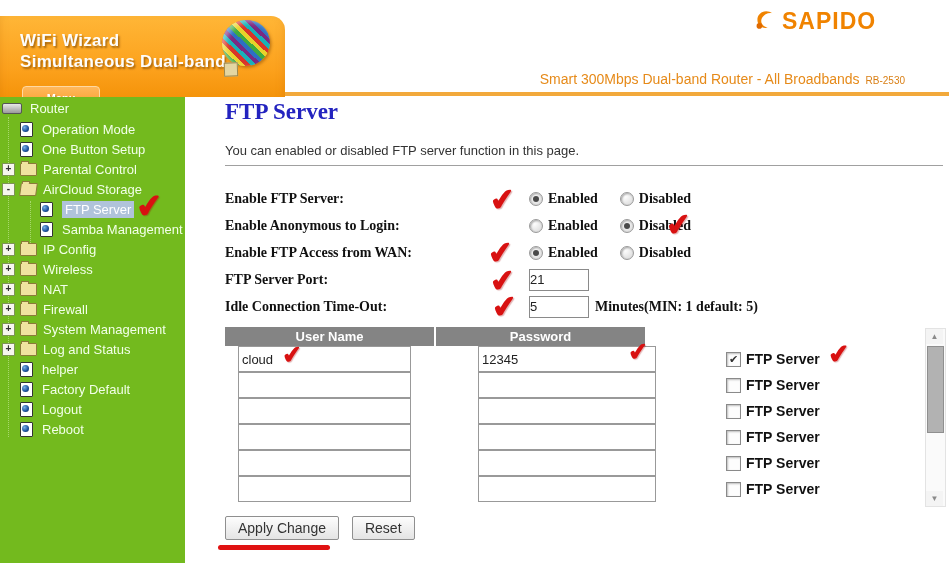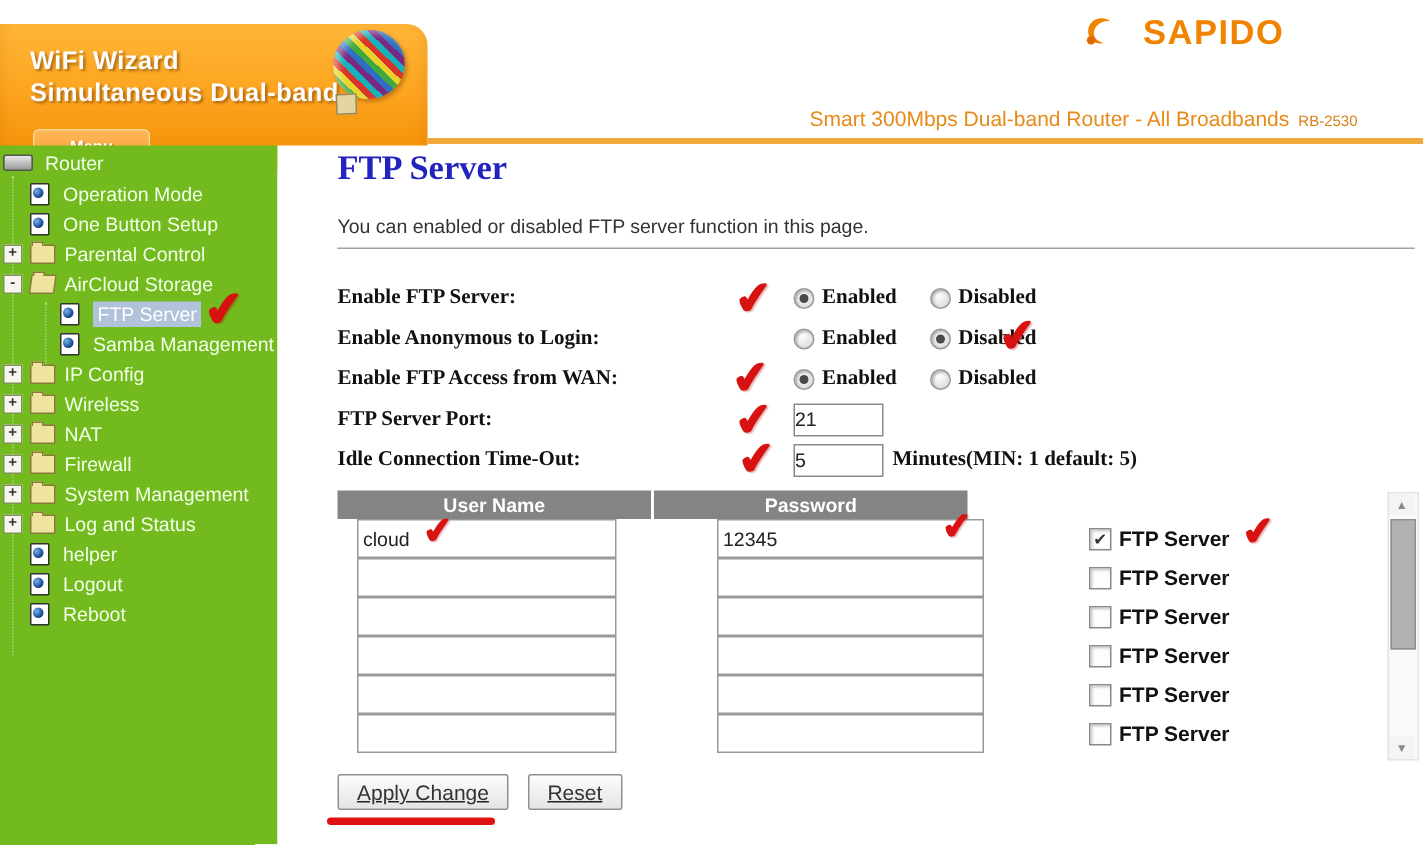--- a/index.html
+++ b/index.html
@@ -15,21 +15,21 @@
   .menu-btn{position:absolute;left:22px;top:70px;width:76px;height:23px;
     background:linear-gradient(180deg,#ffb85c,#f69a23);border:1px solid #ffd9a2;border-radius:4px;
     color:#fff;font-size:11px;font-weight:bold;text-align:center;line-height:22px;
     text-shadow:1px 1px 1px rgba(130,70,0,.6);cursor:pointer;}
   .balloon{position:absolute;left:222px;top:4px;width:48px;height:46px;border-radius:50%;
     background:repeating-linear-gradient(58deg,#7a2982 0 4px,#2d6fc2 4px 8px,#3fa93f 8px 12px,
       #e8d22a 12px 16px,#d8342a 16px 20px,#19b0b8 20px 24px);
     transform:rotate(-14deg);box-shadow:1px 2px 3px rgba(120,60,0,.45), inset 3px 3px 5px rgba(255,255,255,.45);}
   .balloon::after{content:"";position:absolute;left:-4px;bottom:-6px;width:12px;height:12px;
     background:#e4d6a2;border:1px solid #9a8750;transform:rotate(12deg);}
-  .sapido{position:absolute;left:720px;top:8px;display:flex;align-items:center;gap:16px;}
+  .sapido{position:absolute;left:752px;top:8px;display:flex;gap:4px;}
   .sapido-text{font-size:23px;font-weight:bold;letter-spacing:1px;color:#f08300;}
   .tagline-wrap{position:absolute;right:44px;top:71px;text-align:right;color:#e68a19;}
   .tagline{font-size:14px;}
   .model{font-size:10px;margin-left:6px;color:#d97f15;}
   .header-rule{position:absolute;left:285px;right:0;top:92px;height:4px;background:#f2a93b;}
 
   
   .sidebar{position:absolute;left:0;top:97px;width:185px;height:466px;background:#73ba1e;
     color:#f2ffe9;overflow:hidden;}
   .tree-vline{position:absolute;border-left:1px dotted #a8d86e;}
@@ -102,21 +102,21 @@
   .scrollbar{position:absolute;left:740px;top:231px;width:19px;height:177px;
     background:#fafafa;border:1px solid #e3e3e3;}
   .sb-btn{position:absolute;left:0;width:17px;height:15px;background:#f4f4f4;
     display:flex;align-items:center;justify-content:center;font-size:8px;color:#8a8a8a;cursor:pointer;}
   .sb-up{top:0;}
   .sb-down{bottom:0;}
   .sb-thumb{position:absolute;left:1px;top:17px;width:15px;height:85px;background:#b2b2b2;
     border:1px solid #8f8f8f;cursor:pointer;}
 
   
-  .btn-row{position:absolute;left:40px;top:419px;display:flex;gap:13px;text-decoration:underline;}
+  .btn-row{position:absolute;left:40px;top:419px;display:flex;gap:13px;}
   .btn{height:24px;padding:0 12px;background:linear-gradient(180deg,#fdfdfd,#e4e4e4);
     border:1px solid #8f8f8f;border-radius:2px;font-family:"Liberation Sans",sans-serif;
     font-size:14px;color:#333;cursor:pointer;}
 
   
   .ann{position:absolute;color:#d81111;font-weight:bold;pointer-events:none;
     text-shadow:1px 1px 1px rgba(160,0,0,.3);transform:rotate(-6deg);line-height:1;}
   .ck-sidebar{left:136px;top:190px;font-size:32px;}
   .ck-r1{left:490px;top:185px;font-size:30px;}
   .ck-r2{left:666px;top:210px;font-size:30px;}
@@ -217,20 +217,24 @@
       <span class="expand-box">+</span>
       <span class="icon-folder"></span>
       <span class="tree-label">Log and Status</span>
     </div>
     <div class="tree-item ind-doc1">
       <span class="icon-doc"></span>
       <span class="tree-label">helper</span>
     </div>
     <div class="tree-item ind-doc1">
       <span class="icon-doc"></span>
+      <span class="tree-label">Factory Default</span>
+    </div>
+    <div class="tree-item ind-doc1">
+      <span class="icon-doc"></span>
       <span class="tree-label">Logout</span>
     </div>
     <div class="tree-item ind-doc1">
       <span class="icon-doc"></span>
       <span class="tree-label">Reboot</span>
     </div>
   </div>
 
   <div class="content">
     <div class="page-title">FTP Server</div>

